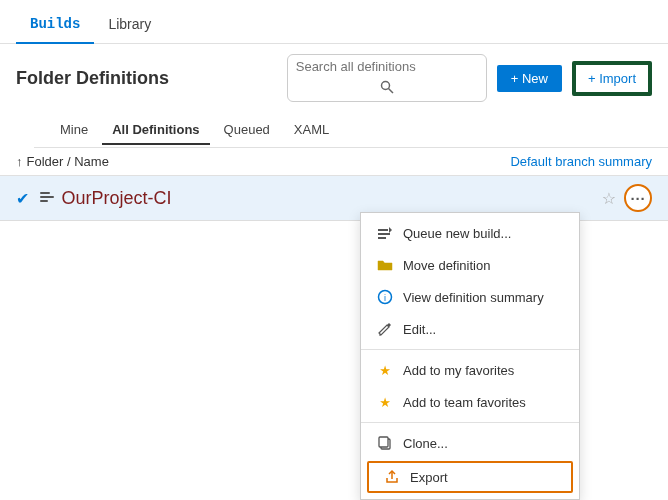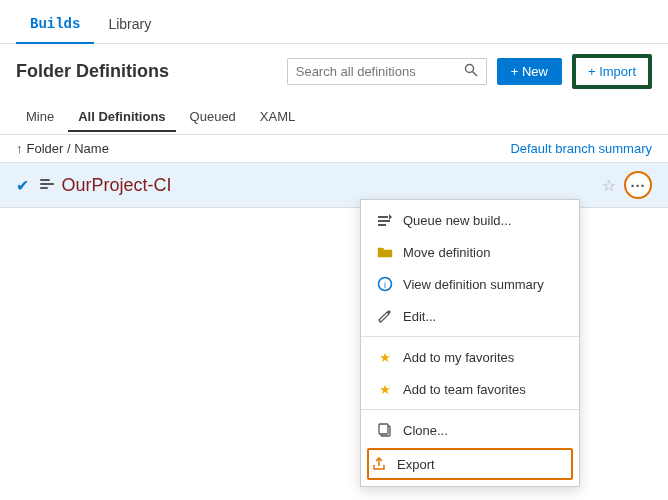--- a/index.html
+++ b/index.html
@@ -47,25 +47,26 @@
       font-size: 18px;
       font-weight: 600;
       color: #333;
       flex: none;
       margin-right: auto;
     }
     .search-box {
       display: flex;
       align-items: center;
       border: 1px solid #ccc;
-      border-radius: 1px;
+      border-radius: 6px;
       padding: 4px 8px;
       gap: 6px;
       width: 200px;
       background: #fff;
+      flex-direction: column;
     }
     .search-box input {
       border: none;
       outline: none;
       font-size: 13px;
       color: #666;
       width: 100%;
       background: transparent;
     }
     .search-icon-svg {
@@ -101,20 +102,21 @@
     }
 
     
     .sub-nav {
       display: flex;
       align-items: center;
       padding: 0 16px;
       border-bottom: 1px solid #e0e0e0;
       height: 36px;
       gap: 4px;
+      margin-left: 34px;
     }
     .sub-nav-tab {
       padding: 6px 10px;
       cursor: pointer;
       font-size: 13px;
       color: #444;
       border-bottom: 2px solid transparent;
       margin-bottom: -1px;
     }
     .sub-nav-tab.active {
@@ -220,21 +222,21 @@
     }
     .menu-divider {
       border: none;
       border-top: 1px solid #e0e0e0;
       margin: 4px 0;
     }
     .menu-item.export-item {
       border: 2px solid #e07000;
       border-radius: 2px;
       margin: 2px 6px;
-      padding: 6px 2px;
+      padding: 6px 15px;
     }
 
     
     .star-gold { color: #f2a900; }
     
     .export-color { color: #e07000; }
   </style>
 </head>
 <body>
 

